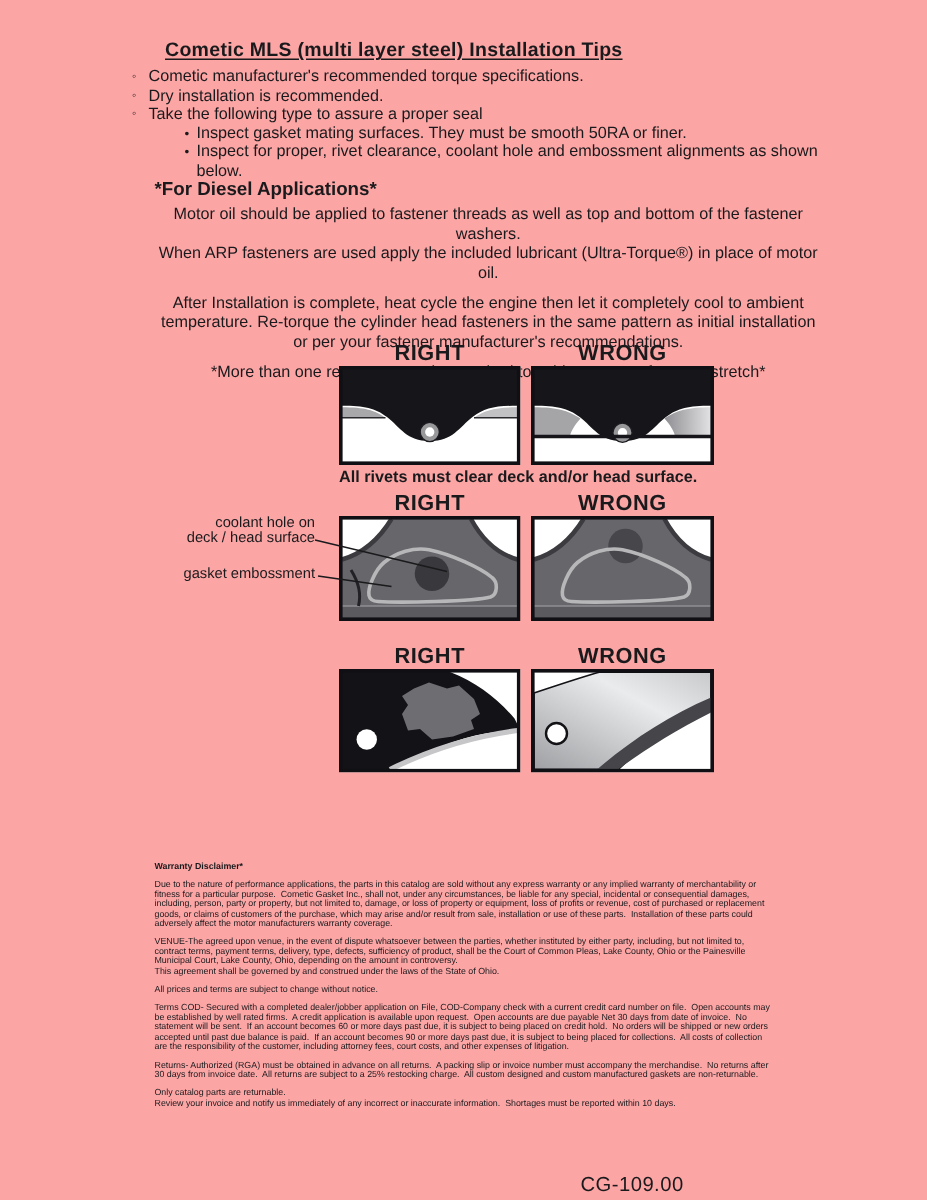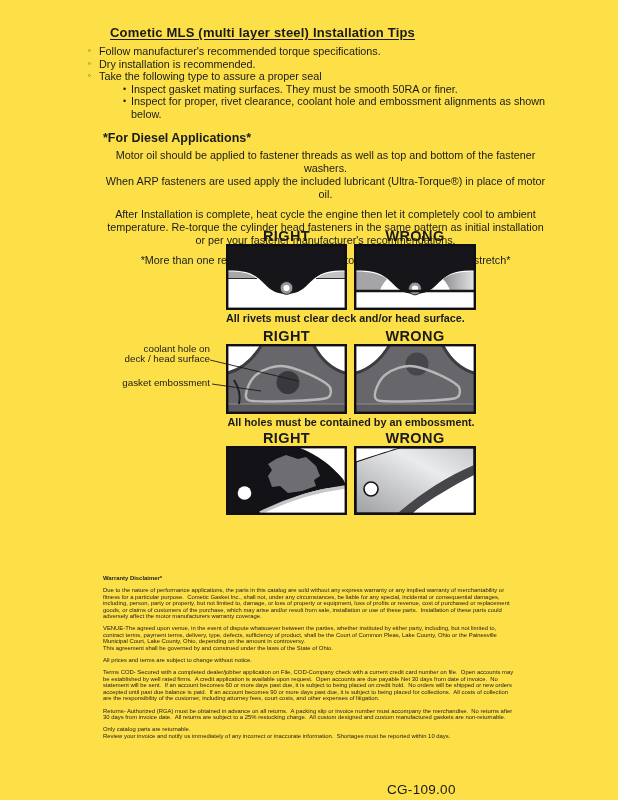--- a/index.html
+++ b/index.html
@@ -1,26 +1,26 @@
 <!DOCTYPE html>
 <html><head>
 <meta charset="utf-8">
 <style>
   html,body{margin:0;padding:0;background:#fff;}
-  .page{position:relative;width:618px;height:800px;background:#fde047;overflow:hidden;
+  .page{position:relative;width:618px;height:800px;background:#fca5a5;overflow:hidden;
         font-family:"Liberation Sans",sans-serif;color:#1a1a1c;}
   .title{position:absolute;left:110px;top:25px;font-size:13px;font-weight:bold;
          text-decoration:underline;text-underline-offset:2px;letter-spacing:.2px;}
   .bullets{position:absolute;left:88px;top:45px;font-size:10.8px;line-height:12.6px;width:470px;}
   .b-row{display:flex;}
   .b-marker{width:11px;flex:0 0 11px;font-size:8px;line-height:12.6px;text-align:left;}
   .b-sub{padding-left:35px;}
   .b-sub .b-marker{width:8px;flex:0 0 8px;font-size:9px;}
   .diesel{position:absolute;left:103px;top:120px;width:445px;font-size:10.8px;line-height:13px;}
-  .diesel-h{font-size:12.5px;font-weight:bold;margin:12px 0 4px 0;}
+  .diesel-h{font-size:12.5px;font-weight:bold;margin:0 0 4px 0;}
   .diesel p{margin:0 0 7px 0;text-align:center;}
   .pre{white-space:pre-line;}
   .mono-pre{white-space:pre;}
   .dg-row{position:absolute;left:226px;width:250px;}
   .dg-labels{display:flex;gap:7px;font-size:14.5px;font-weight:bold;letter-spacing:.4px;height:15px;}
   .dg-labels span{display:block;text-align:center;}
   .dg-l1{width:121px;} .dg-l2{width:122px;}
   .dg-boxes{display:flex;gap:7px;margin-top:1px;}
   .dg-box1{width:121px;} .dg-box2{width:122px;}
   .dg-box1 svg,.dg-box2 svg{display:block;}
@@ -37,21 +37,21 @@
 </head>
 <body>
 
 <div class="page">
 
   <div class="title">Cometic MLS (multi layer steel) Installation Tips</div>
 
   <div class="bullets">
     <div class="b-row">
       <span class="b-marker">◦</span>
-      <span>Follow manufacturer's recommended torque specifications.</span>
+      <span>Cometic manufacturer's recommended torque specifications.</span>
     </div>
     <div class="b-row">
       <span class="b-marker">◦</span>
       <span>Dry installation is recommended.</span>
     </div>
     <div class="b-row">
       <span class="b-marker">◦</span>
       <span>Take the following type to assure a proper seal</span>
     </div>
     <div class="b-row b-sub">
@@ -143,21 +143,20 @@
           <path d="M2,2 L35,2 C27,15 16,25 2,29 Z" fill="#ffffff"></path>
           <path d="M35,2 C27,15 16,25 2,29" stroke="#3c3c40" stroke-width="3" fill="none"></path>
           <path d="M89,2 L120,2 L120,29 C106,25 96,15 89,2 Z" fill="#ffffff"></path>
           <path d="M89,2 C96,15 106,25 120,29" stroke="#3c3c40" stroke-width="3" fill="none"></path>
           <circle cx="63" cy="20" r="11.5" fill="#46464b"></circle>
           <path d="M21,53 C20,48 25,36 31,31 C39,24.5 51,20.5 61,22.5 C76,25.5 96,35 103,41 C107,44 107,52 102,54 C91,57 41,58 27,57 C23,56.8 21.5,55.5 21,53 Z" stroke="#b7b7b9" stroke-width="2.4" fill="none"></path>
           <rect x="1.2" y="1.2" width="119.6" height="67.6" fill="none" stroke="#101014" stroke-width="2.4"></rect>
         </svg>
       </div>
     </div>
-    <div class="dg-caption cap-center">All holes must be contained by an embossment.</div>
   </div>
 
   <div class="callout" style="top:344px;">coolant hole on
 deck / head surface</div>
   <div class="callout" style="top:378px;">gasket embossment</div>
   <svg class="pointer-overlay" width="100" height="45" viewBox="0 0 100 45">
     <line x1="5" y1="8" x2="93" y2="29" stroke="#1a1a1c" stroke-width="0.9"></line>
     <line x1="7" y1="32" x2="56" y2="39" stroke="#1a1a1c" stroke-width="0.9"></line>
   </svg>
 

